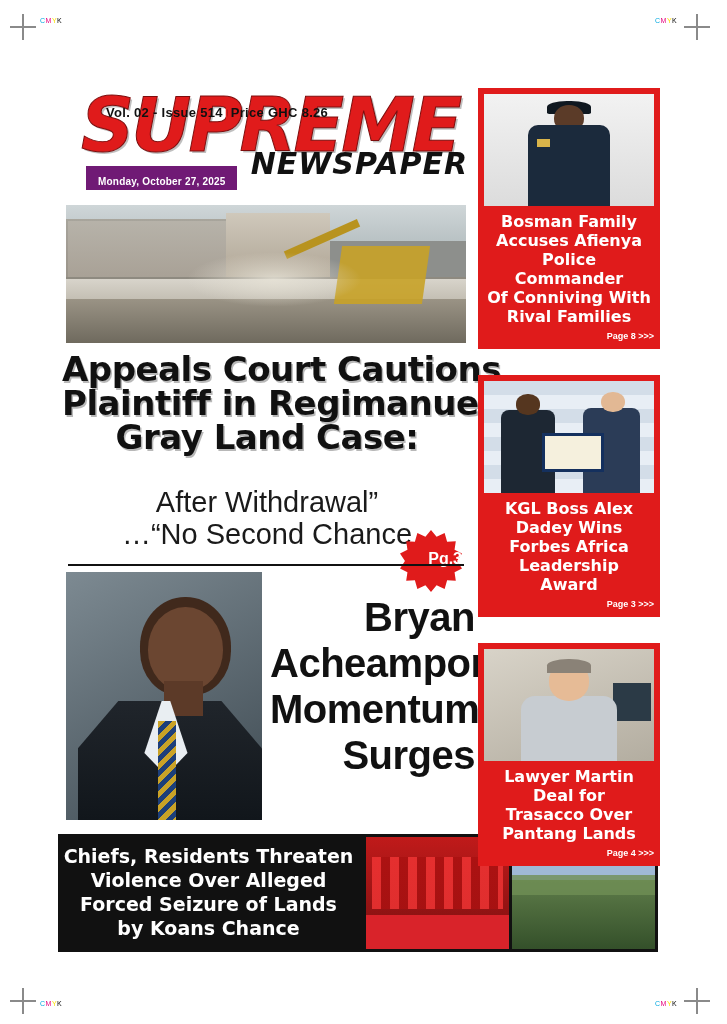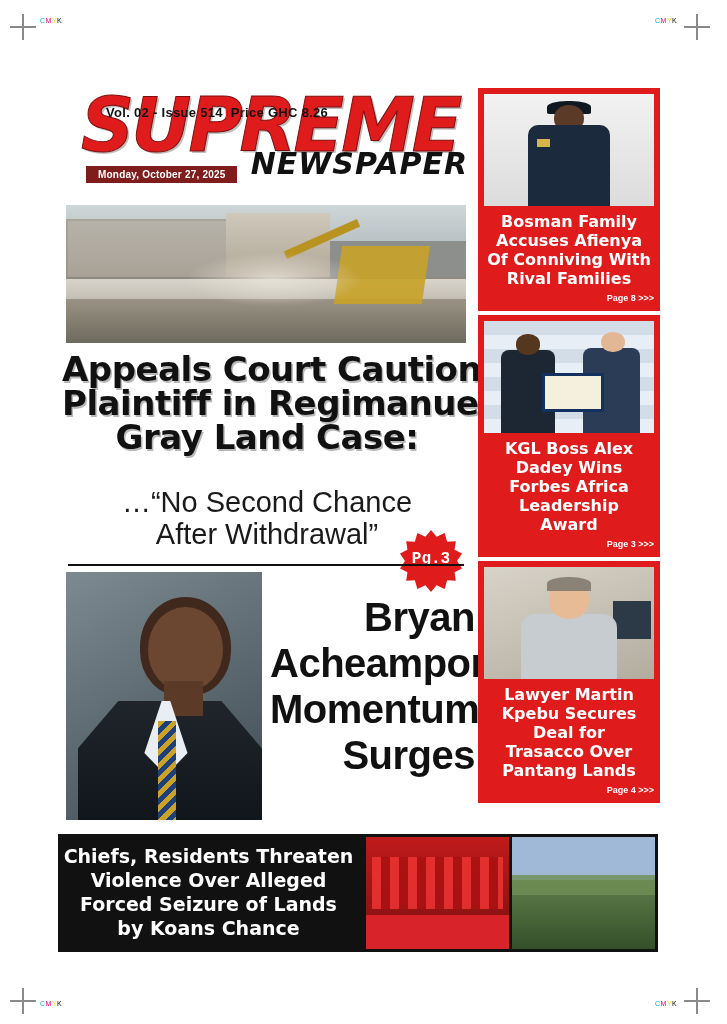--- a/index.html
+++ b/index.html
@@ -75,25 +75,25 @@
     font-weight: bold;
     font-style: italic;
     font-size: 30px;
     letter-spacing: 1px;
     color: #111;
   }
   .masthead-date {
     position: absolute;
     left: 20px;
     top: 78px;
-    background: #7f1d1d;
+    background: #701a75;
     color: #fff;
     font-size: 10px;
     font-weight: bold;
-    padding: 3px 12px 3px 12px;
+    padding: 10px 12px 3px 12px;
     letter-spacing: 0.2px;
   }
   .masthead-issue {
     position: absolute;
     left: 106px;
     top: 105px;
     font-size: 13px;
     font-weight: bold;
     color: #111;
     letter-spacing: 0.3px;
@@ -198,25 +198,25 @@
     height: 62px;
   }
   .burst .star {
     position: absolute; left: 0; top: 0; width: 62px; height: 62px;
     background: #e01b1b;
     clip-path: polygon(50% 0%,59% 11%,72% 5%,76% 19%,90% 18%,88% 32%,100% 38%,92% 50%,100% 62%,88% 68%,90% 82%,76% 81%,72% 95%,59% 89%,50% 100%,41% 89%,28% 95%,24% 81%,10% 82%,12% 68%,0% 62%,8% 50%,0% 38%,12% 32%,10% 18%,24% 19%,28% 5%,41% 11%);
   }
   .burst .txt {
     position: absolute;
     left: 0; top: 20px; width: 62px;
-    text-align: center;
+    text-align: right;
     color: #fff;
     font-weight: bold;
     font-size: 16px;
-    font-family: Liberation Mono, monospace;
+    font-family: Liberation Sans, sans-serif;
   }
 
   
   .bryan-photo {
     position: absolute;
     left: 66px;
     top: 572px;
     width: 196px;
     height: 248px;
     overflow: hidden;
@@ -301,21 +301,21 @@
     background:#d9232a;
   }
   .bp2 { background: linear-gradient(180deg,#9fb9d6 0%,#9fb9d6 38%,#5f7d4a 38%,#34502a 100%); }
   .bp2::before {
     content:""; position:absolute; left:0; top:34%; width:100%; height:18%;
     background: #6f8f55; opacity:.8;
   }
 
   
   .rail { position: absolute; left: 478px; top: 88px; width: 182px; }
-  .rail-item { background: #e01b1b; margin-bottom: 4px; padding: 6px 6px 8px 6px; }
+  .rail-item { background: #e01b1b; margin-bottom: 26px; padding: 6px 6px 8px 6px; }
   .rail-photo { width: 100%; height: 112px; background:#ccc; position: relative; overflow: hidden; }
   .rail-title {
     color: #fff; font-family: "DejaVu Sans", sans-serif; font-weight: bold;
     font-size: 16px; line-height: 19px; text-align: center; padding: 6px 2px 2px 2px;
   }
   .rail-page {
     color: #fff; font-size: 9px; font-weight: bold; text-align: right; padding-top: 3px;
   }
 
   
@@ -386,22 +386,22 @@
     <div class="excavator"></div>
     <div class="dust"></div>
   </div>
 
   <div class="main-head">
     <div class="l">Appeals Court Cautions</div>
     <div class="l">Plaintiff in Regimanuel</div>
     <div class="l">Gray Land Case:</div>
   </div>
   <div class="deck">
+    <div>After Withdrawal”</div>
     <div>…“No Second Chance</div>
-    <div>After Withdrawal”</div>
   </div>
 
   <div class="burst">
     <div class="star"></div>
     <div class="txt">Pg.3</div>
   </div>
 
   <div class="rule"></div>
 
   <div class="bryan-photo">
@@ -438,20 +438,21 @@
     <div class="rail-item">
       <div class="rail-photo ph1">
         <div class="cap"></div>
         <div class="head"></div>
         <div class="body"></div>
         <div class="badge"></div>
       </div>
       <div class="rail-title">
         <div>Bosman Family</div>
         <div>Accuses Afienya</div>
+        <div>Police Commander</div>
         <div>Of Conniving With</div>
         <div>Rival Families</div>
       </div>
       <div class="rail-page">Page 8 &gt;&gt;&gt;</div>
     </div>
 
     <div class="rail-item">
       <div class="rail-photo ph2">
         <div class="backdrop"></div>
         <div class="m1"></div>
@@ -473,21 +474,20 @@
     <div class="rail-item">
       <div class="rail-photo ph3">
         <div class="wall"></div>
         <div class="screen"></div>
         <div class="body"></div>
         <div class="head"></div>
         <div class="hair"></div>
       </div>
       <div class="rail-title">
         <div>Lawyer Martin</div>
-        <div>Kpebu Secures</div>
         <div>Deal for</div>
         <div>Trasacco Over</div>
         <div>Pantang Lands</div>
       </div>
       <div class="rail-page">Page 4 &gt;&gt;&gt;</div>
     </div>
 
   </div>
 </div>
 

